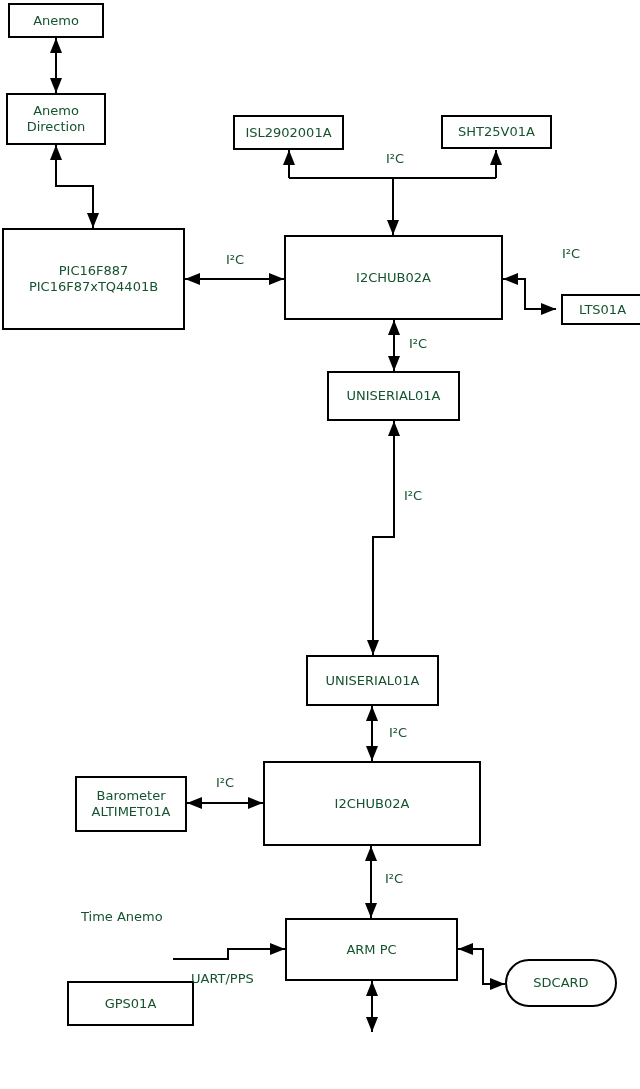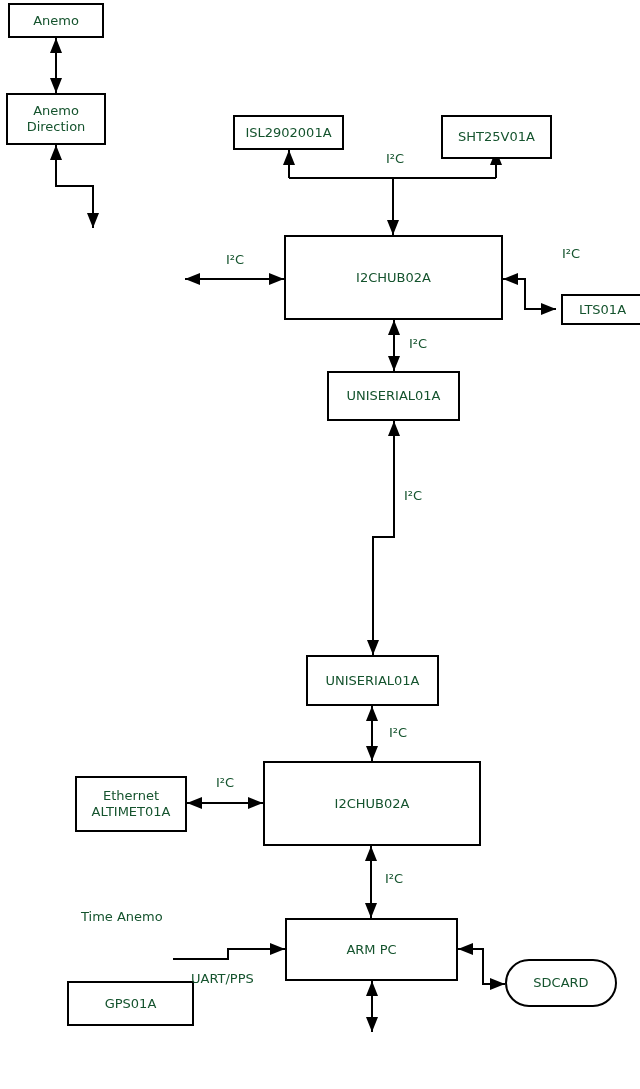--- a/index.html
+++ b/index.html
@@ -93,47 +93,51 @@
 
   <div class="box" style="left:8px; top:3px; width:96px; height:35px;">
     <span>Anemo</span>
   </div>
 
   <div class="box" style="left:6px; top:93px; width:100px; height:52px;">
     <span>Anemo</span>
     <span>Direction</span>
   </div>
 
+  <div class="box" style="left:2px; top:228px; width:183px; height:102px;">
+    <span>PIC16F887</span>
+    <span>PIC16F87xTQ4401B</span>
+  </div>
 
   <div class="box" style="left:233px; top:115px; width:111px; height:35px;text-align:center;">
     <span>ISL2902001A</span>
   </div>
 
-  <div class="box" style="left:441px; top:115px; width:111px; height:44px;">
+  <div class="box" style="left:441px; top:115px; width:111px; height:34px;">
     <span>SHT25V01A</span>
   </div>
 
   <div class="box" style="left:284px; top:235px; width:219px; height:85px;">
     <span>I2CHUB02A</span>
   </div>
 
   <div class="box" style="left:561px; top:294px; width:83px; height:31px;">
     <span>LTS01A</span>
   </div>
 
   <div class="box" style="left:327px; top:371px; width:133px; height:50px;">
     <span>UNISERIAL01A</span>
   </div>
 
   <div class="box" style="left:306px; top:655px; width:133px; height:51px;">
     <span>UNISERIAL01A</span>
   </div>
 
   <div class="box" style="left:75px; top:776px; width:112px; height:56px;">
-    <span>Ethernet</span>
+    <span>Barometer</span>
     <span>ALTIMET01A</span>
   </div>
 
   <div class="box" style="left:263px; top:761px; width:218px; height:85px;">
     <span>I2CHUB02A</span>
   </div>
 
   <div class="box" style="left:67px; top:981px; width:127px; height:45px;">
     <span>GPS01A</span>
   </div>

